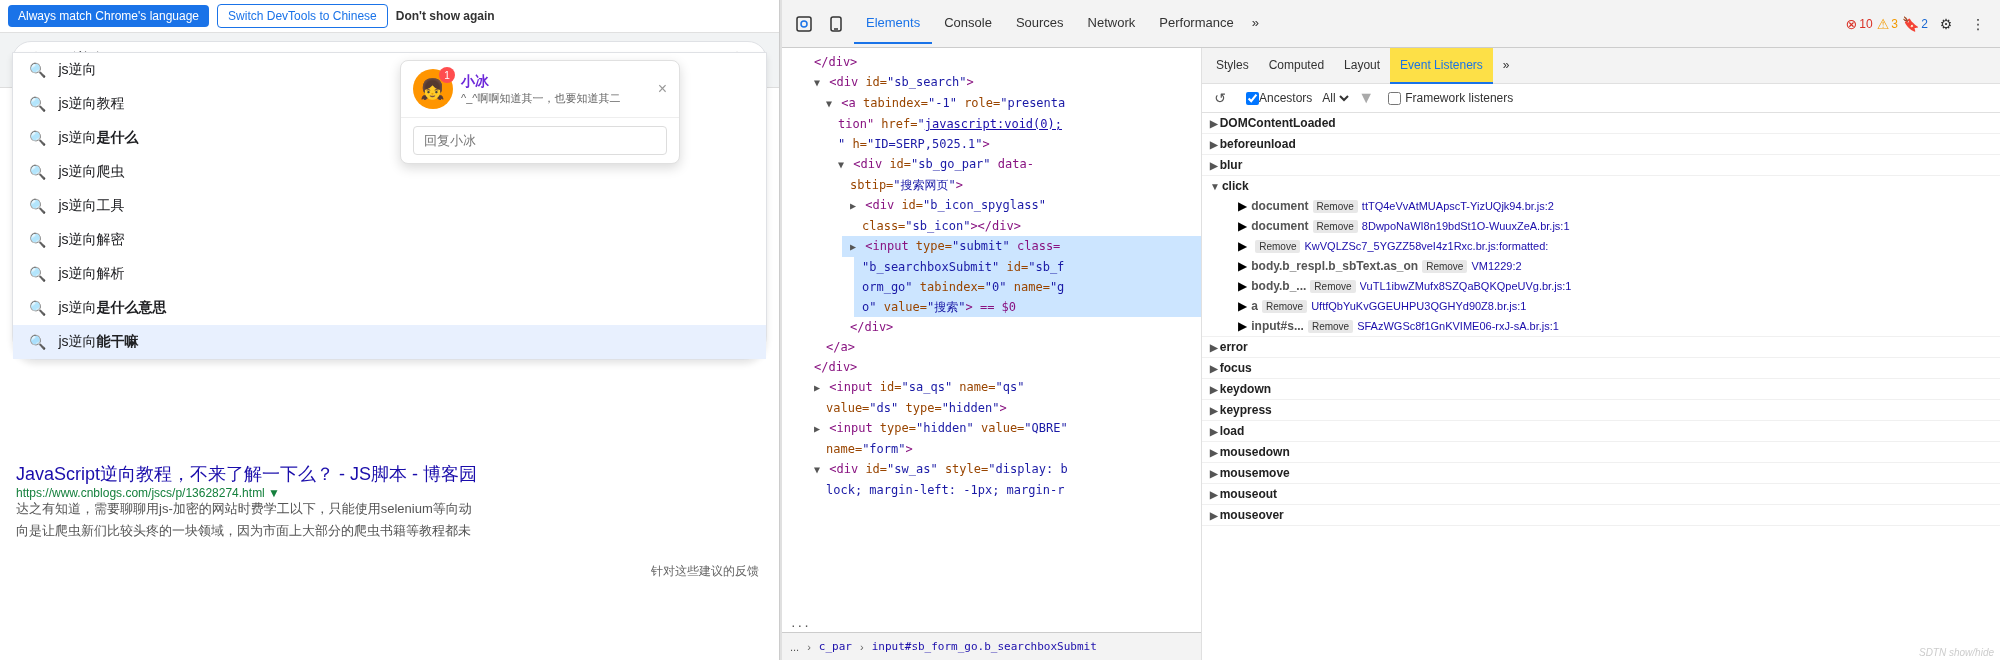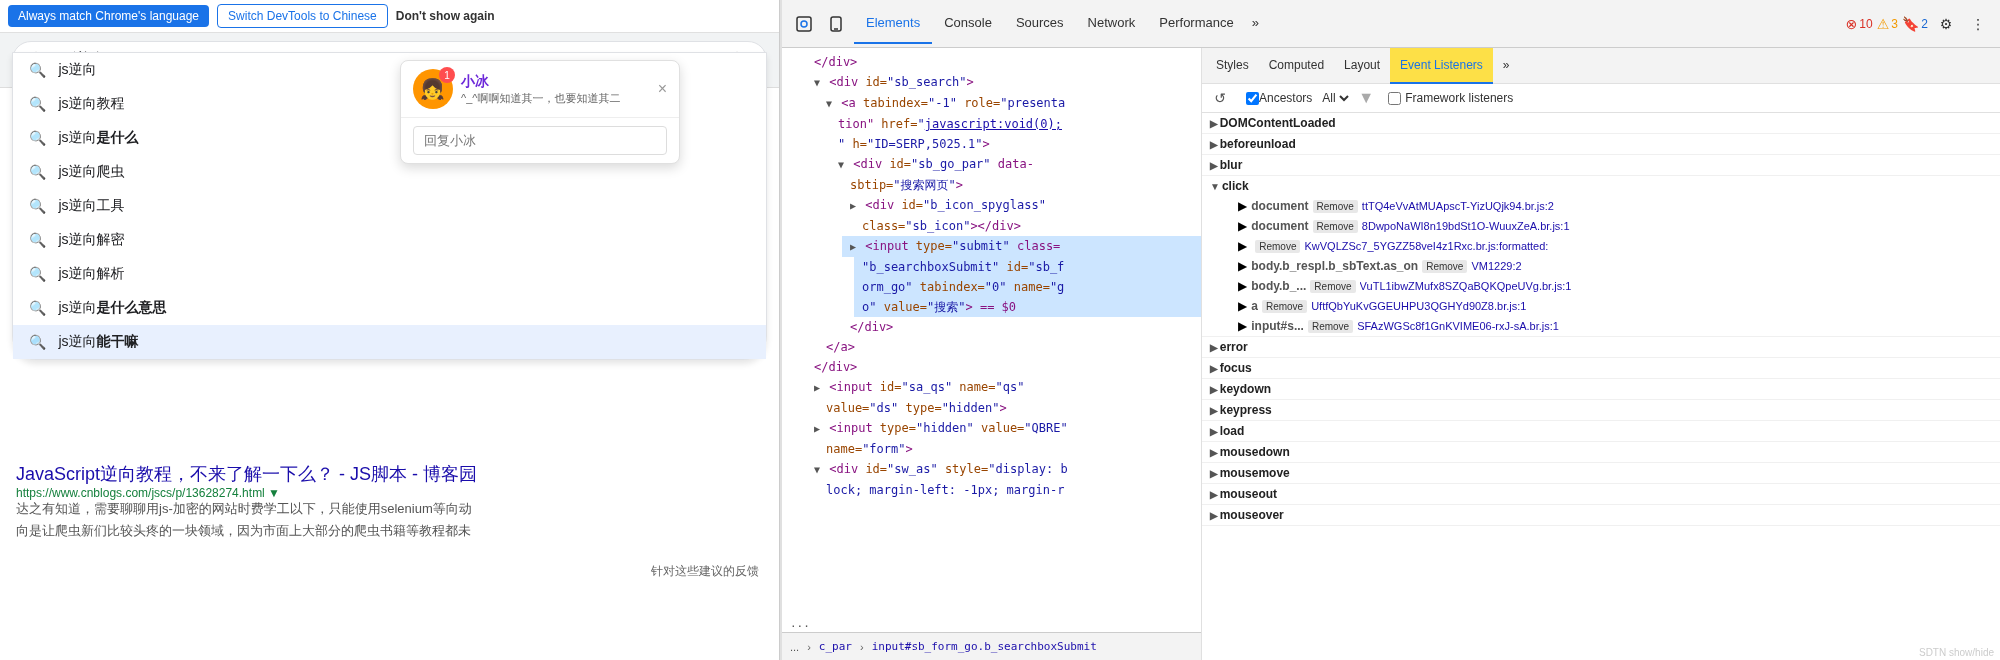--- a/index.html
+++ b/index.html
@@ -914,14 +914,14 @@
         <div class="event-type-group">
           <div class="event-type-header">
             <span class="triangle">▶</span>
             <span>mouseover</span>
           </div>
         </div>
       </div>
     </div>
   </div>
 
-  <div style="position:absolute; bottom:2px; right:6px; font-size:10px; color:#ccc;">SDTN show/hide</div>
+  <div style="position:absolute; bottom:2px; right:6px; font-size:10px; color:#ccc;font-style:italic;">SDTN show/hide</div>
 </div>
 
 </body></html>

